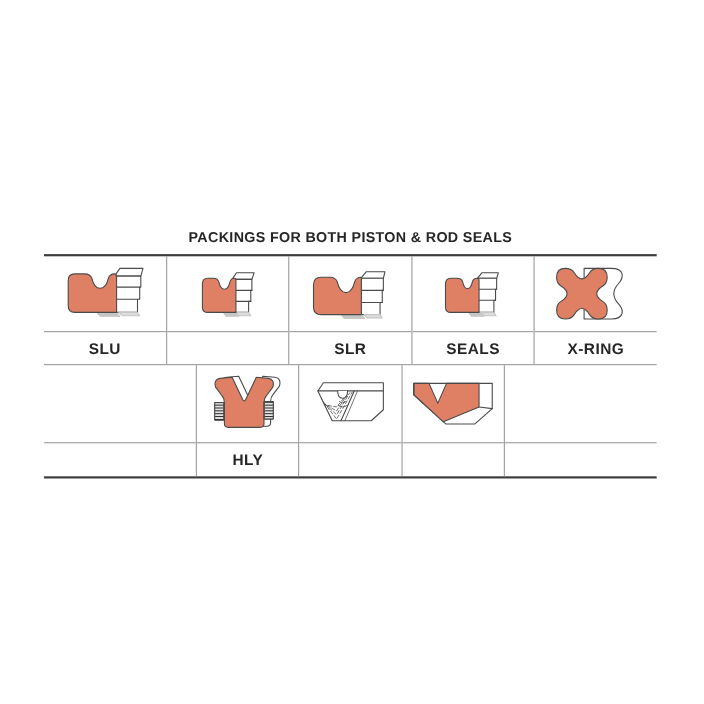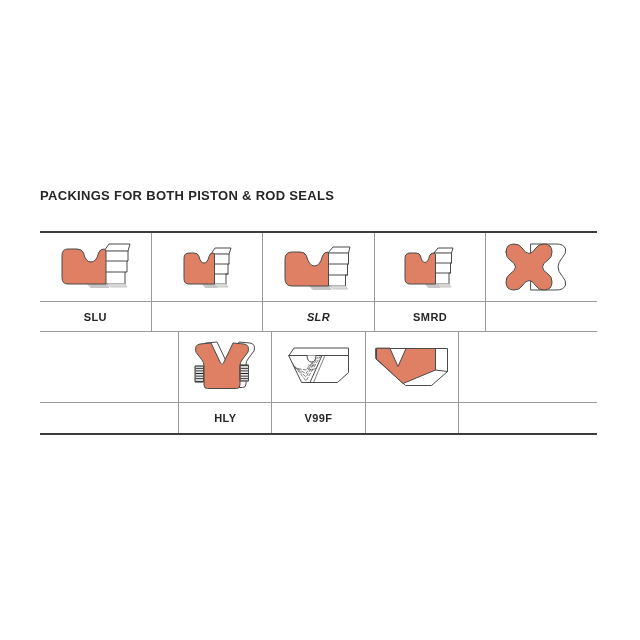--- a/index.html
+++ b/index.html
@@ -1,32 +1,32 @@
 <!DOCTYPE html>
 <html><head>
 <meta charset="utf-8">
 <style>
   html,body{margin:0;padding:0;background:#ffffff;}
   .canvas{position:relative;width:640px;height:640px;background:#fff;overflow:hidden;
           font-family:"Liberation Sans",sans-serif;}
-  .title{position:absolute;left:40px;top:188px;width:557px;text-align:left;
+  .title{position:absolute;left:40px;top:208px;width:557px;text-align:center;
          font-size:13px;font-weight:bold;letter-spacing:.3px;color:var(--text,#262626);}
   .seal-table{position:absolute;left:40px;top:231px;width:557px;
          border-top:2px solid var(--border,#3d3d3d);
          border-bottom:2px solid var(--border,#3d3d3d);}
   .row{display:flex;}
   .row.r1{border-bottom:1px solid var(--grid,#9b9b9b);}
   .cell{flex-basis:0;min-width:0;border-right:1px solid var(--grid,#9b9b9b);}
   .cell.last{border-right:none;}
   .imgbox{height:68px;border-bottom:1px solid var(--grid,#9b9b9b);
           display:flex;align-items:center;justify-content:center;}
   .r2 .imgbox{height:70px;}
   .labelbox{height:29px;display:flex;align-items:center;justify-content:center;}
   .r2 .labelbox{height:30px;}
-  .labelbox span{font-size:11px;font-weight:bold;letter-spacing:.4px;color:var(--text,#262626);}
+  .labelbox span{font-size:14px;font-weight:bold;letter-spacing:.4px;color:var(--text,#262626);}
   svg{display:block;}
 </style>
 </head>
 <body>
 
 <div class="canvas" style="--text: #262626; --grid: #9b9b9b; --border: #3d3d3d;">
   <div class="title">PACKINGS FOR BOTH PISTON &amp; ROD SEALS</div>
   <div class="seal-table">
       <div class="row r1">
         <div class="cell" style="flex-grow: 1;">
@@ -55,21 +55,21 @@
                 <path d="M30,9 L48,9 L48,19 L47,19 L47,29 L45,29 L45,39 L30,39 Z" fill="#fff"></path>
                 <line x1="30" y1="19" x2="48" y2="19"></line>
                 <line x1="30" y1="29" x2="47" y2="29"></line>
                 <path d="M33,39 L45,39 L47,42 L35,42 Z" fill="#dcdcdc" stroke="#c6c6c6"></path>
                 <path d="M22,39 L33.5,39 L36,42.5 L24.5,42.5 Z" fill="#c6c6c6" stroke="#c6c6c6"></path>
                 <path d="M3,13 Q3,8 8,8 L13,8 Q17,8 18,11.5 Q19.5,18 23,18 Q26.5,18 28,11.5 Q29,8 32,8 Q33.5,8 33.5,10 L33.5,39 L8,39 Q3,39 3,34 Z" fill="#DF8065"></path>
               </g>
             </svg>
           </div>
         </div>
-        <div class="cell" style="flex-grow: 1; font-style: italic;">
+        <div class="cell" style="flex-grow: 1;">
           <div class="imgbox">
             <svg width="70" height="48" viewBox="0 0 70 48">
               <g stroke="#4a4a4a" stroke-width="1" stroke-linejoin="round" stroke-linecap="round">
                 <path d="M45,10 L50,4 L67,4 L65.5,10 Z" fill="#fff"></path>
                 <path d="M45,10 L65.5,10 L65.5,21 L64.5,21 L64.5,32 L62.5,32 L62.5,43 L45,43 Z" fill="#fff"></path>
                 <line x1="45" y1="21" x2="65.5" y2="21"></line>
                 <line x1="45" y1="32" x2="64.5" y2="32"></line>
                 <path d="M48,43 L62.5,43 L64.5,46 L50.5,46 Z" fill="#dcdcdc" stroke="#c6c6c6"></path>
                 <path d="M27,43 L45.5,43 L48.5,46.5 L30,46.5 Z" fill="#c6c6c6" stroke="#c6c6c6"></path>
                 <path d="M2,16 Q2,9 9,9 L17,9 Q22,9 23.5,13 Q26,23 31.5,23 Q37,23 39.5,13 Q41,9 45,9 Q45.5,9 45.5,12 L45.5,43 L9,43 Q2,43 2,36 Z" fill="#DF8065"></path>
@@ -88,31 +88,34 @@
                 <path d="M32,9 L49.5,9 L49.5,19 L48.5,19 L48.5,29 L47,29 L47,40 L32,40 Z" fill="#fff"></path>
                 <line x1="32" y1="19" x2="49.5" y2="19"></line>
                 <line x1="32" y1="29" x2="48.5" y2="29"></line>
                 <path d="M36,40 L47,40 L49,43 L38,43 Z" fill="#dcdcdc" stroke="#c6c6c6"></path>
                 <path d="M24,40 L35.5,40 L38,43.5 L26.5,43.5 Z" fill="#c6c6c6" stroke="#c6c6c6"></path>
                 <path d="M3,14 Q3,9 8,9 L14,9 Q17.5,9 18.5,12 Q20,18.5 23,18.5 Q26,18.5 27.5,12 Q28.5,9 31.5,9 Q33.5,9 33.5,11 L33.5,40 L8,40 Q3,40 3,35 Z" fill="#DF8065"></path>
               </g>
             </svg>
           </div>
           <div class="labelbox">
-            <span>SMRD</span>
+            <span>SEALS</span>
           </div>
         </div>
         <div class="cell last" style="flex-grow: 1;">
           <div class="imgbox">
             <svg width="78" height="52" viewBox="0 0 78 52">
               <g stroke="#4a4a4a" stroke-width="1" stroke-linejoin="round" stroke-linecap="round">
                 <path d="M28,3 L53,3 Q61,3 62.5,8 Q63.5,12 59.5,16.5 Q55,21.5 55,26 Q55,30.5 59.5,35.5 Q63.5,40 62.5,44 Q61,49 53,49 L28,49 Z" fill="#fff"></path>
                 <path d="M3,11 Q3,3 11,3 Q16.5,3 19,7 Q22.5,12.5 26,12.5 Q29.5,12.5 33,7 Q35.5,3 41,3 Q49,3 49,11 Q49,16.5 45,19 Q39.5,22.5 39.5,26 Q39.5,29.5 45,33 Q49,35.5 49,41 Q49,49 41,49 Q35.5,49 33,45 Q29.5,39.5 26,39.5 Q22.5,39.5 19,45 Q16.5,49 11,49 Q3,49 3,41 Q3,35.5 7,33 Q12.5,29.5 12.5,26 Q12.5,22.5 7,19 Q3,16.5 3,11 Z" fill="#DF8065"></path>
               </g>
             </svg>
+          </div>
+          <div class="labelbox">
+            <span>X-RING</span>
           </div>
         </div>
       </div>
       <div class="row r2">
         <div class="cell" style="flex-grow: 1.5;">
           <div class="imgbox"></div>
           <div class="labelbox">
             <span></span>
           </div>
         </div>
@@ -156,23 +159,20 @@
                   <path d="M1.5,15 L19,31 L31,11"></path>
                   <path d="M1.5,18 L19,27.5 L28.5,13"></path>
                   <path d="M1.5,21 L19,24 L26,15.5"></path>
                 </g>
                 <path d="M20,9.5 Q20,16 24.5,16 Q29,16 29,9.5" fill="#fff"></path>
                 <path d="M21.5,19 Q24.5,21.5 27.5,19" stroke-width="0.7"></path>
                 <path d="M20.5,22.5 Q24.5,25.5 28.5,22.5" stroke-width="0.7"></path>
               </g>
             </svg>
           </div>
-          <div class="labelbox">
-            <span>V99F</span>
-          </div>
         </div>
         <div class="cell" style="flex-grow: 1;">
           <div class="imgbox">
             <svg width="74" height="40" viewBox="0 0 74 40">
               <g stroke="#4a4a4a" stroke-width="1" stroke-linejoin="round" stroke-linecap="round">
                 <path d="M1,1.5 L72.5,1.5 L72.5,24.5 L56.5,38.5 L30.5,38.5 L1,12 Z" fill="#fff"></path>
                 <line x1="60.5" y1="23" x2="72.5" y2="24.5"></line>
                 <path d="M1.5,1.5 L1.5,12 L28,36.5 L60.5,23 L60.5,1.5 L31,1.5 L23,19.5 L15,1.5 Z" fill="#DF8065"></path>
               </g>
             </svg>

